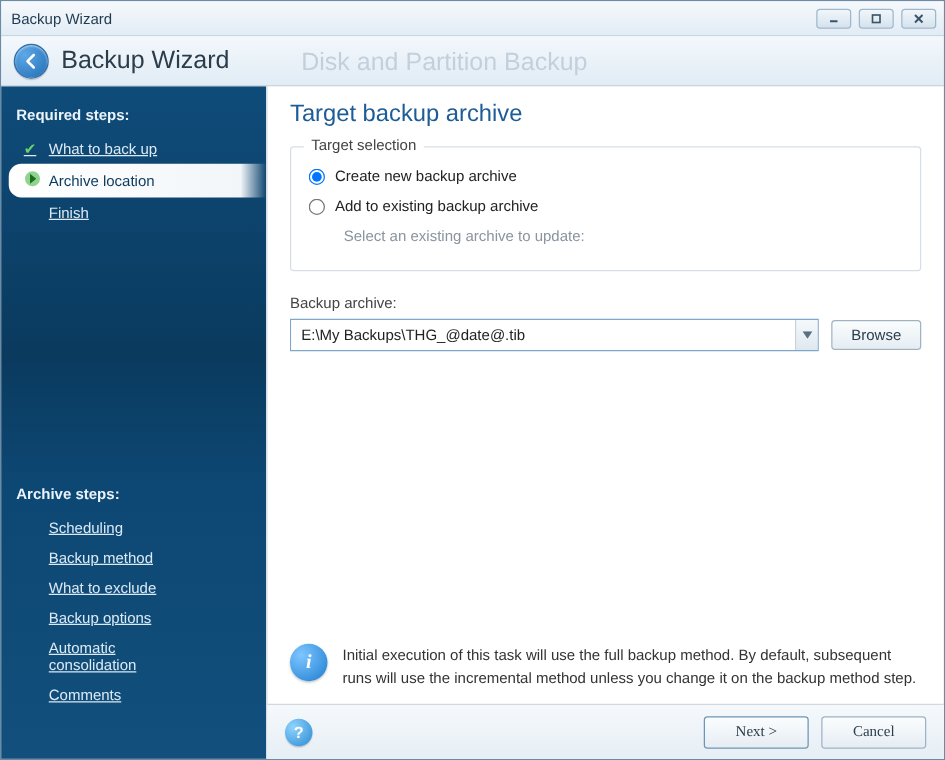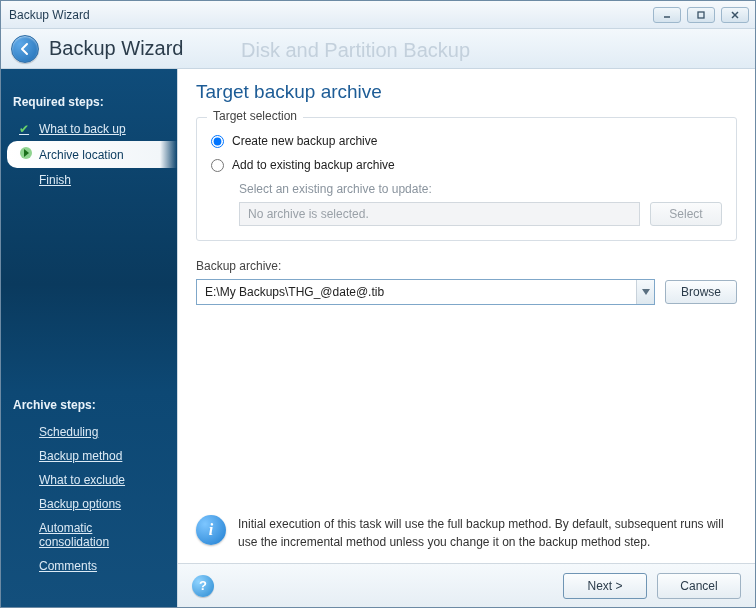--- a/index.html
+++ b/index.html
@@ -81,25 +81,25 @@
     font-size: 20px;
     pointer-events: none;
   }
   .body {
     flex:1;
     display:flex;
     min-height:0;
   }
   
   .sidebar {
-    width: 176px;
+    width: 212px;
     background: linear-gradient(180deg,#0f4c7a 0%, #0a3a5e 40%, #0d4874 60%, #134f7c 100%);
     color: #fff;
     font-size: 12px;
-    padding-top: 20px;
+    padding-top: 10px;
   }
   .sidebar .section-title {
     font-weight: bold;
     padding: 6px 12px 8px 12px;
     color: #eaf3fa;
   }
   .sidebar .step {
     display:flex;
     align-items:center;
     padding: 5px 12px 5px 18px;
@@ -246,21 +246,21 @@
     gap:10px;
   }
   .footer .left { flex:1; display:flex;align-items:center; }
   .help-icon {
     width:22px;height:22px;border-radius:50%;
     background: radial-gradient(circle at 30% 30%,#8fd3ff,#2a8ad1);
     color:#fff;display:flex;align-items:center;justify-content:center;
     font-weight:bold;font-size:13px;cursor:pointer;
     box-shadow: 0 1px 1px rgba(0,0,0,.2);
   }
-  .footer .btn { min-width: 84px; height:26px; }
+  .footer .btn { min-width: 84px; height:26px;font-family:Liberation Serif, serif; }
   .btn.primary { border-color:#6f95b4; }
 </style>
 </head>
 <body>
 
 <div class="window">
 
   <div class="titlebar">
     <div class="title">Backup Wizard</div>
     <div class="win-btns">
@@ -357,24 +357,20 @@
           <input type="radio" name="target" checked="" style="">
           <span class="radio-label">Create new backup archive</span>
         </label>
 
         <label class="radio-row" style="margin-top:8px;">
           <input type="radio" name="target" style="">
           <span class="radio-label">Add to existing backup archive</span>
         </label>
 
         <div class="sublabel">Select an existing archive to update:</div>
-        <div class="archive-select-row">
-          <div class="disabled-input">No archive is selected.</div>
-          <button class="btn disabled" disabled="">Select</button>
-        </div>
       </div>
 
       <div class="field-label">Backup archive:</div>
       <div class="loc-row">
         <div class="loc-input">
           <input type="text" value="E:\My Backups\THG_@date@.tib" style="">
           <div class="dropdown-btn">
             <svg width="8" height="6" viewBox="0 0 8 6">
                 <path d="M0 0 L8 0 L4 6 Z" fill="#5a6f80"></path>
               </svg>

